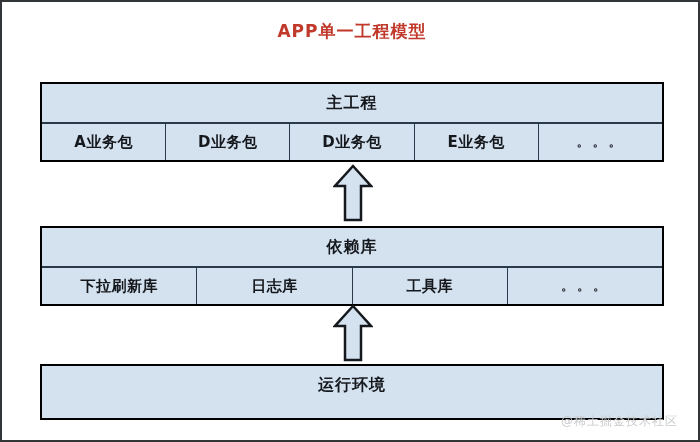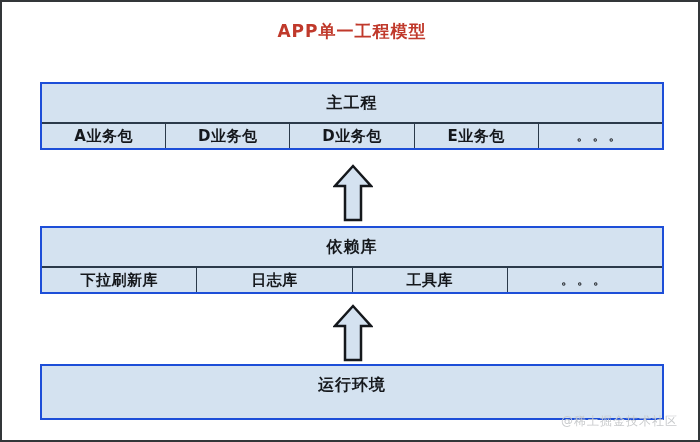--- a/index.html
+++ b/index.html
@@ -35,39 +35,39 @@
     color: #c0392b;
     white-space: nowrap;
   }
 
   
   .block {
     position: absolute;
     left: 38px;
     width: 624px;
     box-sizing: border-box;
-    border: 2px solid #1d4ed8;
+    border: 2px solid #000000;
     background: #4d7c0f;
   }
 
   .block-header {
     height: 38px;
     line-height: 38px;
     text-align: center;
     font-size: 16px;
     font-weight: 700;
     color: #15181c;
     background: #d4e2f0;
     box-sizing: border-box;
     letter-spacing: 1px;
   }
 
   .block-row {
     display: flex;
-    height: 26px;
+    height: 38px;
     border-top: 2px solid #2b3a4a;
     box-sizing: border-box;
   }
 
   .cell {
     flex: 1 1 0;
     display: flex;
     align-items: center;
     justify-content: center;
     font-size: 15px;

